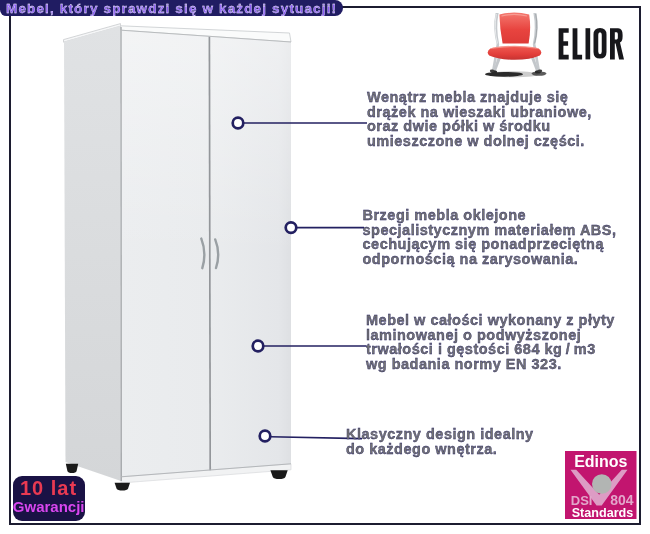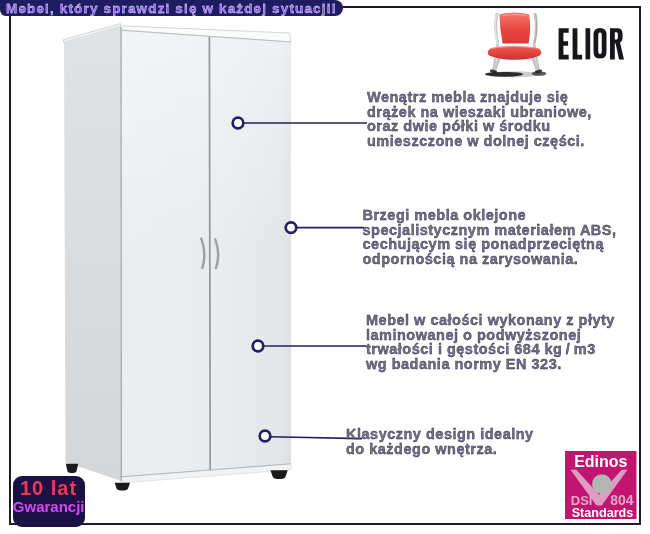--- a/index.html
+++ b/index.html
@@ -130,18 +130,18 @@
 
   <div class="abs" style="left:0;top:0;width:343px;height:15.5px;background:#201c62;border-radius:0 10px 10px 8px;">
     <div style="position:absolute;left:6px;top:1.5px;line-height:13px;color:#8b5cf6;font-weight:bold;font-size:13.5px;letter-spacing:1.15px;-webkit-text-stroke:0.3px #ffffff;white-space:nowrap;">Mebel, który sprawdzi się w każdej sytuacji!</div>
   </div>
 
   <div class="blk" style="left:367px;top:90px;">Wenątrz mebla znajduje się<br>drążek na wieszaki ubraniowe,<br>oraz dwie półki w środku<br>umieszczone w dolnej części.</div>
   <div class="blk" style="left:362.5px;top:200px;margin-top:8px;">Brzegi mebla oklejone<br>specjalistycznym materiałem ABS,<br>cechującym się ponadprzeciętną<br>odpornością na zarysowania.</div>
   <div class="blk" style="left:366px;top:313px;">Mebel w całości wykonany z płyty<br>laminowanej o podwyższonej<br>trwałości i gęstości 684 kg / m3<br>wg badania normy EN 323.</div>
   <div class="blk" style="left:346px;top:427px;">Klasyczny design idealny<br>do każdego wnętrza.</div>
 
-  <div class="abs" style="left:12.5px;top:475.5px;width:72px;height:51px;background:#1a1245;border-radius:9px;text-align:center;">
+  <div class="abs" style="left:12.5px;top:475.5px;width:72px;height:45px;background:#1a1245;border-radius:9px;text-align:center;">
     <div style="margin-top:2px;color:#e93a52;font-weight:bold;font-size:20px;line-height:21px;letter-spacing:1px;">10 lat</div>
     <div style="color:#d946ef;font-weight:bold;font-size:15px;line-height:16px;text-align:right;">Gwarancji</div>
   </div>
 
 </div>
 
 </body></html>

